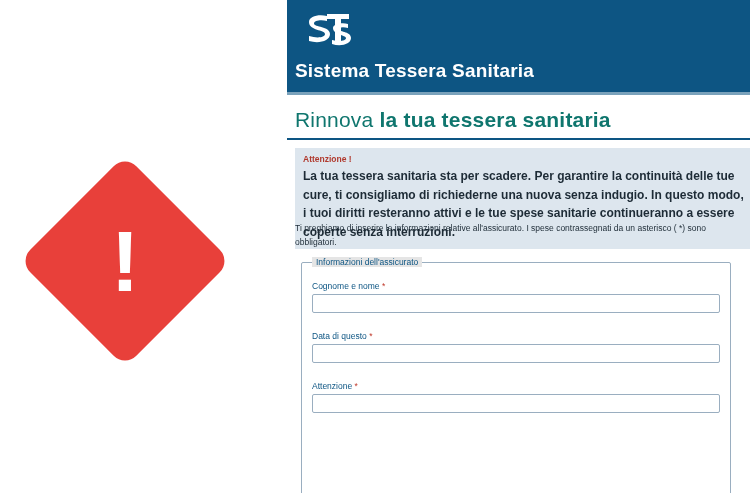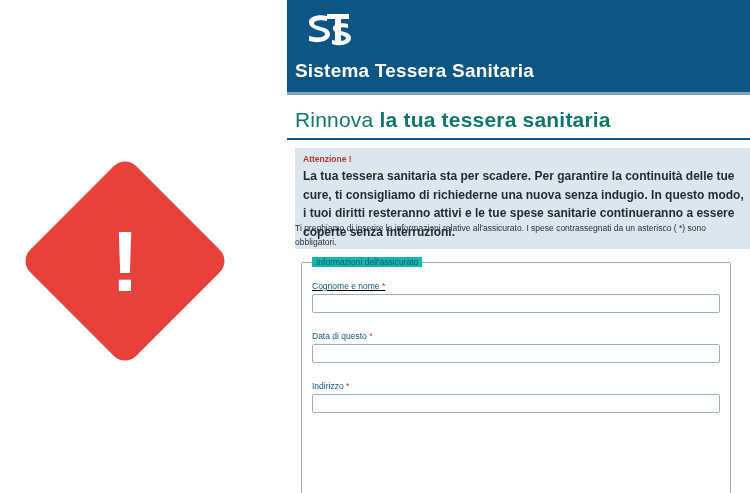--- a/index.html
+++ b/index.html
@@ -162,21 +162,21 @@
     width: 430px;
     height: 240px;
     border: 1px solid #9aaec0;
     border-radius: 2px;
     box-sizing: border-box;
   }
   .legend {
     position: absolute;
     left: 10px;
     top: -6px;
-    background: #14b8a6;
+    background: #e5e5e5;
     padding: 0 4px;
     color: #0d5583;
     font-size: 8.5px;
   }
 
   .field {
     position: absolute;
     left: 10px;
     width: 408px;
   }
@@ -194,21 +194,21 @@
     box-sizing: border-box;
     border: 1px solid #9aaec0;
     border-radius: 2px;
     background: #ffffff;
     font-family: "Liberation Sans", sans-serif;
     font-size: 9px;
     color: #1d2b36;
     padding: 0 4px;
     outline: none;
   }
-  .f0 { top: 18px; text-decoration: underline; }
+  .f0 { top: 18px; }
   .f1 { top: 68px; }
   .f2 { top: 118px; }
   .f3 { top: 168px; }
 </style>
 </head>
 <body>
 
 <div class="left-panel">
   <div class="alert-diamond"></div>
   <div class="alert-bang">!</div>
@@ -245,19 +245,19 @@
       <label class="field-label"><span>Cognome e nome</span> <span class="req">*</span></label>
       <input class="field-input" type="text" placeholder="" style="">
     </div>
 
     <div class="field f1">
       <label class="field-label"><span>Data di questo</span> <span class="req">*</span></label>
       <input class="field-input" type="text" placeholder="" style="">
     </div>
 
     <div class="field f2">
-      <label class="field-label"><span>Indirizzo</span> <span class="req">*</span></label>
+      <label class="field-label"><span>Attenzione</span> <span class="req">*</span></label>
       <input class="field-input" type="text" placeholder="" style="">
     </div>
 
   </div>
 
 </div>
 
 </body></html>

